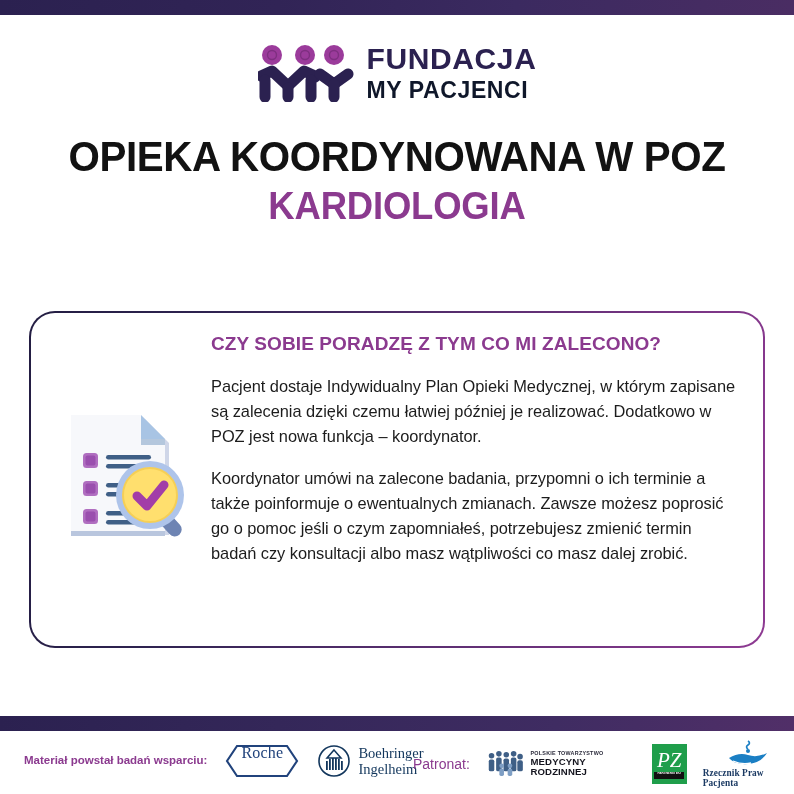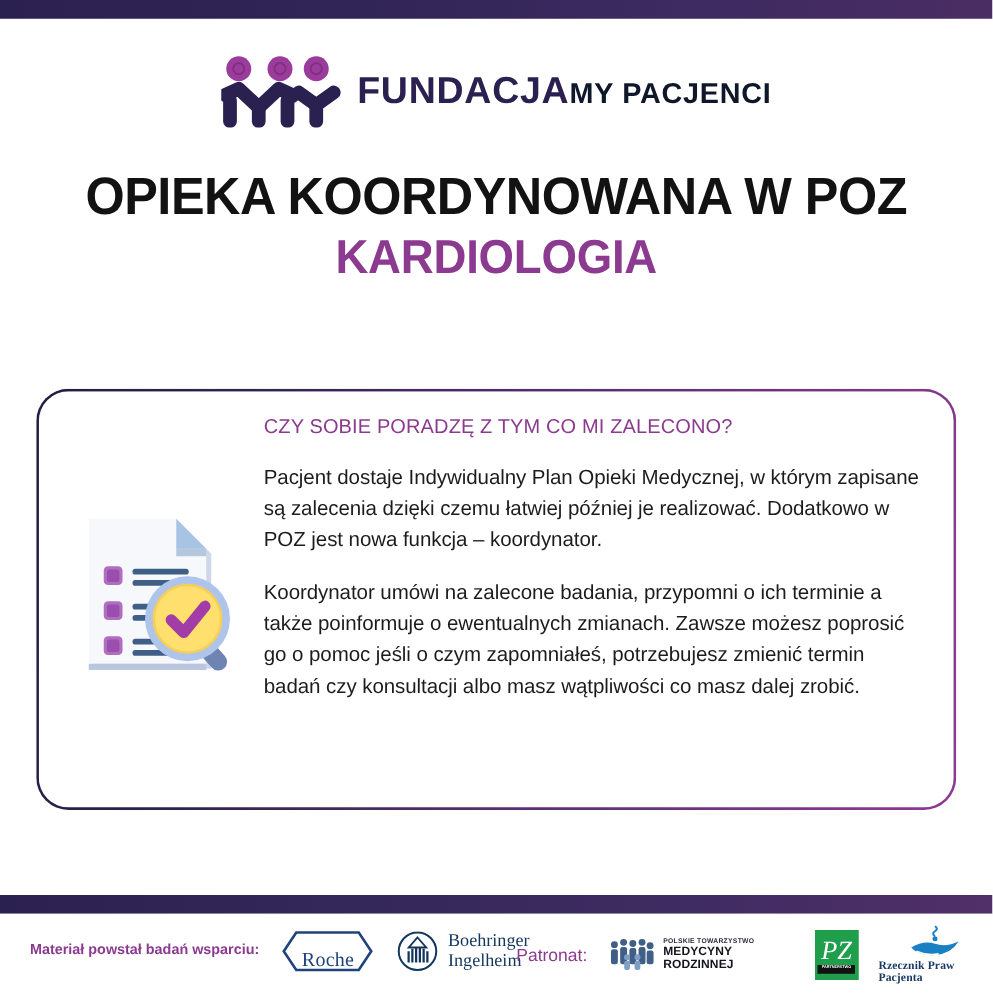--- a/index.html
+++ b/index.html
@@ -21,21 +21,21 @@
     background: linear-gradient(90deg, #2b2150 0%, #342759 35%, #3f2c62 70%, #512f68 100%);
   }
 
   
   .logo-wrap {
     position: absolute; left: 0; top: 42px; width: 794px; height: 62px;
     display: flex; align-items: center; justify-content: center; gap: 13px;
   }
   .logo-mark { position: relative; width: 96px; height: 58px; }
   .logo-mark svg { display: block; }
-  .logo-text { display: flex; flex-direction: row; line-height: 1; }
+  .logo-text { display: flex; flex-direction: column; line-height: 1; }
   .logo-l1 {
     font-size: 30px; font-weight: 700; letter-spacing: .6px;
     color: #2b2150;
   }
   .logo-l2 {
     font-size: 23px; font-weight: 700; letter-spacing: .6px;
     color: #0f172a; margin-top: 5px;
   }
 
   
@@ -74,21 +74,21 @@
   .illus {
     position: absolute; left: 26px; top: 92px;
     width: 140px; height: 140px;
   }
 
   
   .card-text {
     position: absolute; left: 180px; top: 17px; width: 525px;
   }
   .card-head {
-    font-size: 16px; font-weight: 400; color: #8b3a8f;
+    font-size: 19px; font-weight: 700; color: #8b3a8f;
     line-height: 1.44; letter-spacing: .1px;
   }
   .card-p {
     font-size: 16.4px; color: #1c1c1c; line-height: 1.52;
     font-weight: 400; letter-spacing: -0.05px;
   }
   .card-p.p1 { margin-top: 17px; }
   .card-p.p2 { margin-top: 17px; }
 
   
@@ -100,21 +100,21 @@
     font-size: 11.5px; font-weight: 700; color: #8b3a8f; line-height: 1.35;
   }
   .f-label.patronat { font-size: 14px; font-weight: 400; }
 
   .support-block {
     position: absolute; left: 24px; top: 13px;
     display: flex; align-items: center; gap: 18px;
   }
   .roche-logo {
     position: relative; width: 74px; height: 34px;
-    display: flex; align-items: flex-end; justify-content: center;
+    display: flex; align-items: flex-start; justify-content: center;
   }
   .roche-word {
     position: relative; z-index: 2;
     font-size: 16px; color: #21437c; font-weight: 400;
     font-family: "Liberation Serif", serif;
     letter-spacing: .2px;
   }
   .bi-logo { display: flex; gap: 7px; }
   .bi-text {
     font-family: "Liberation Serif", serif;

